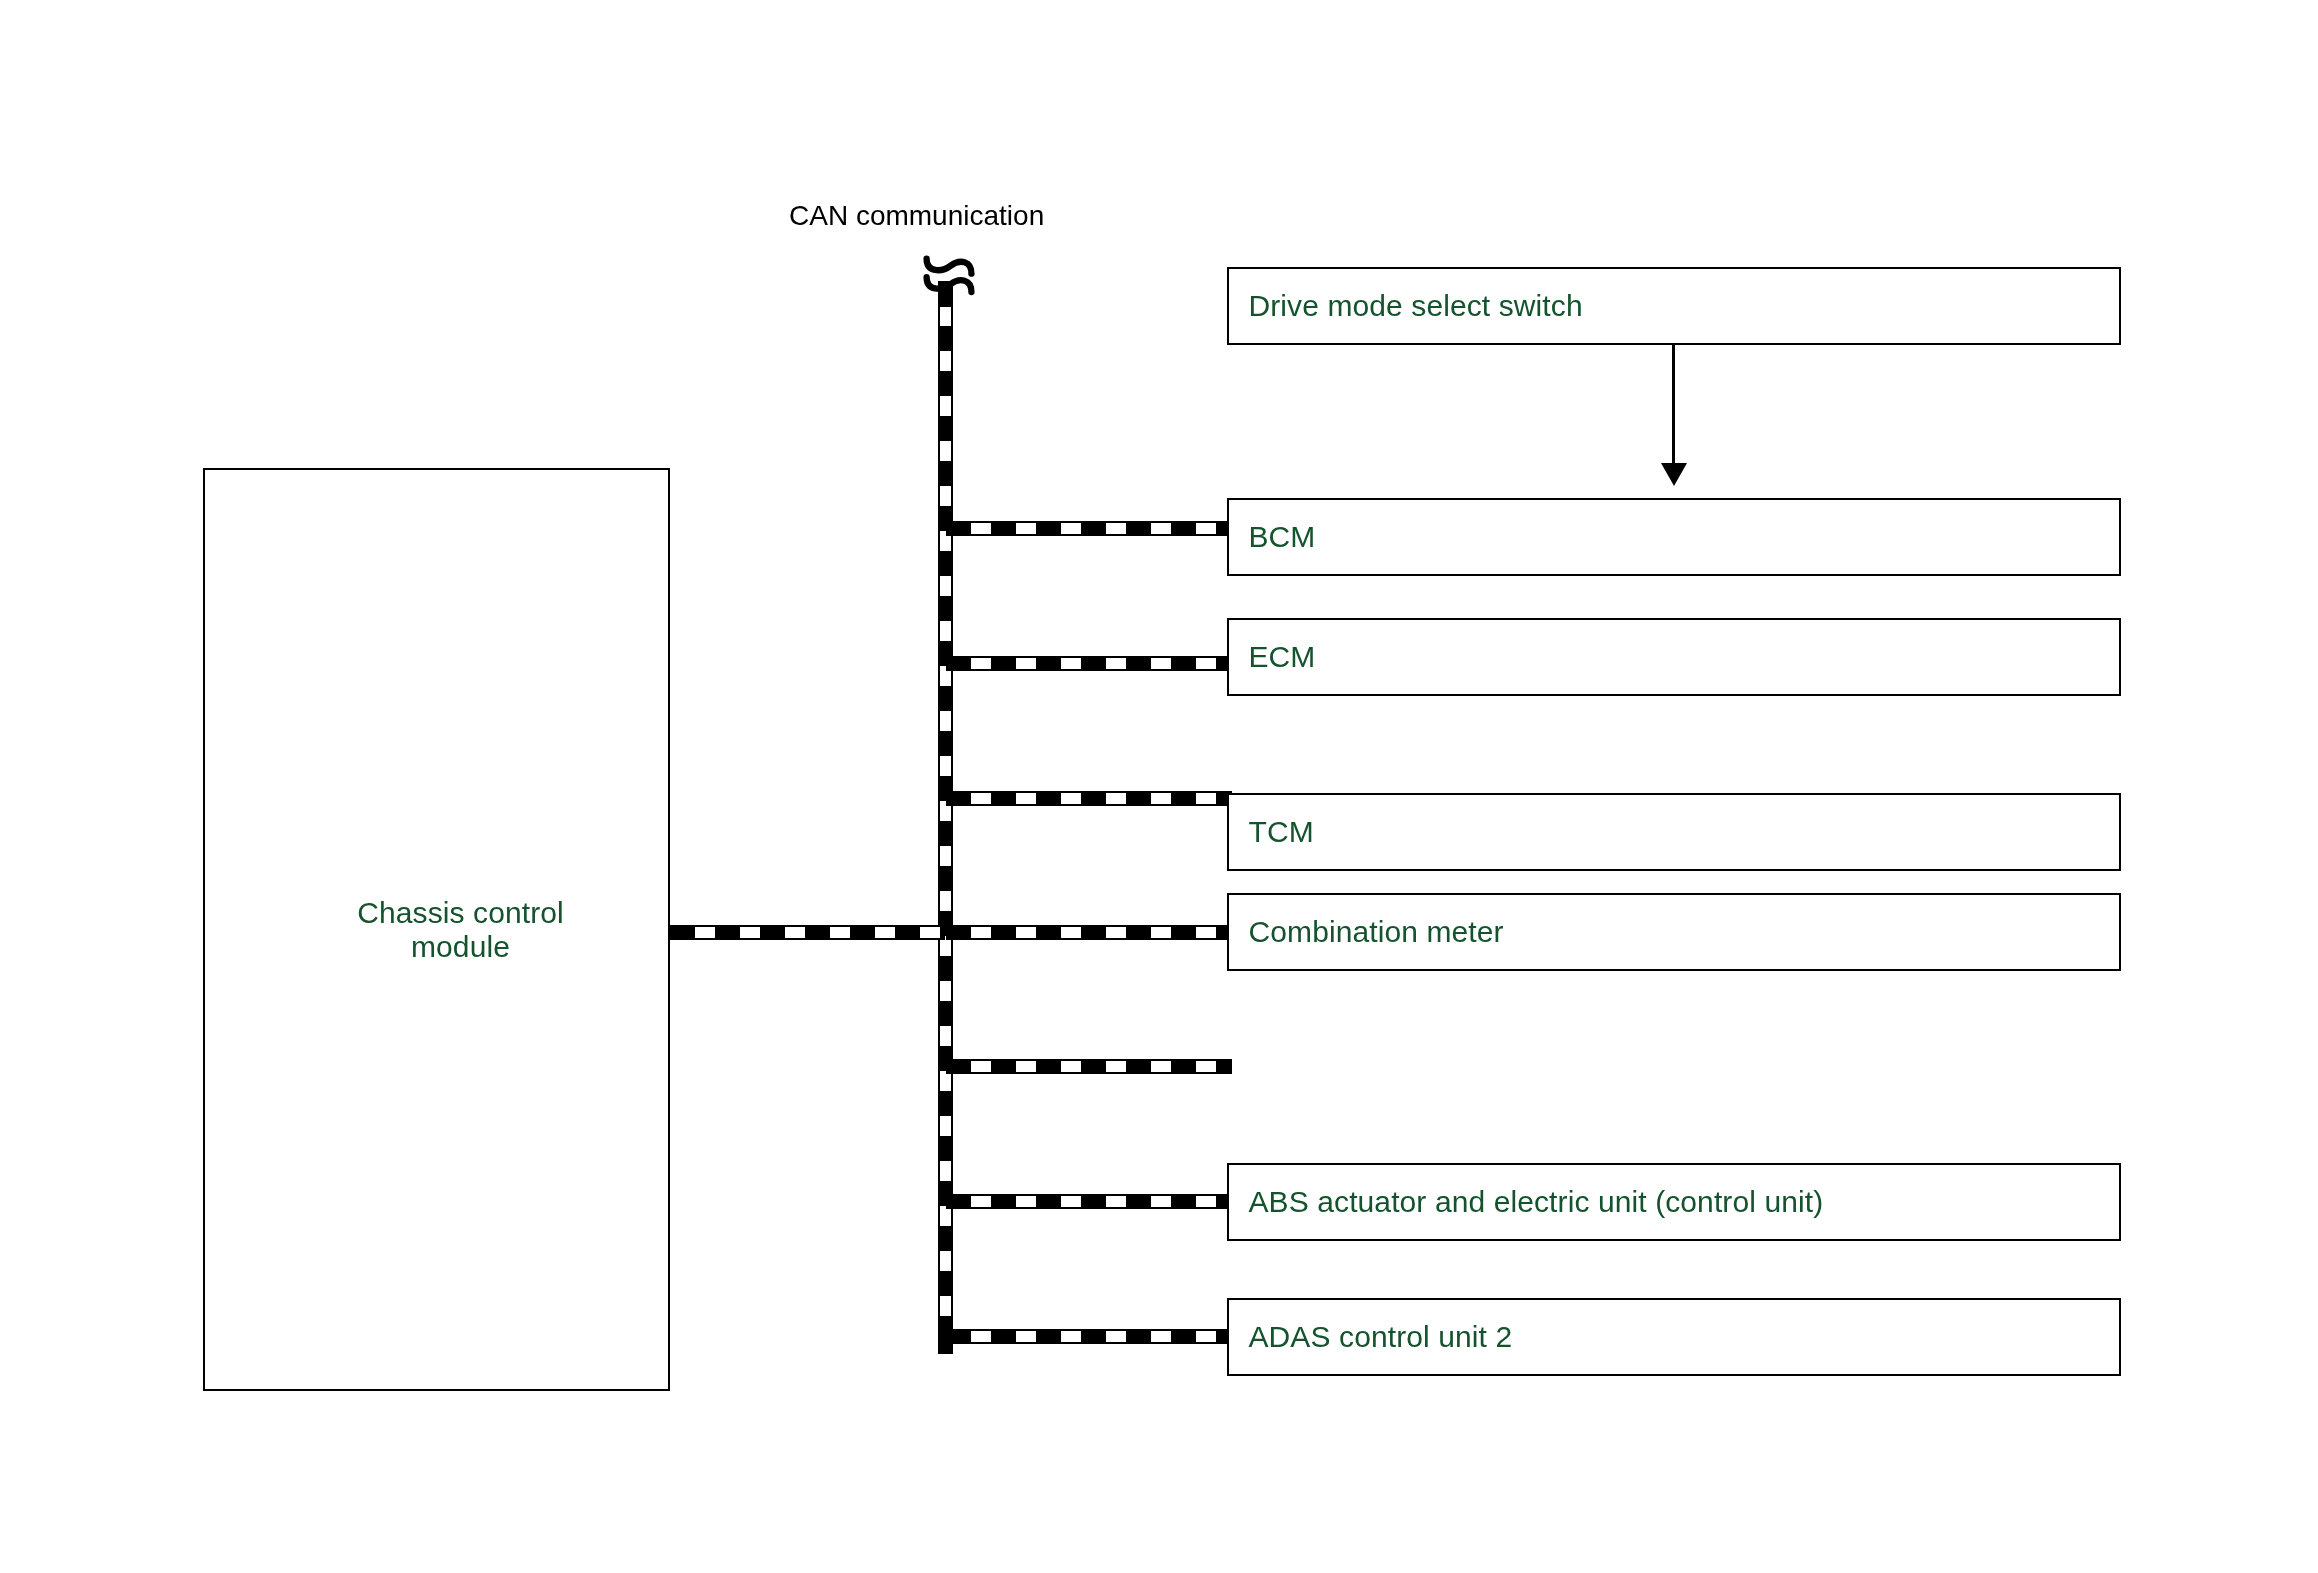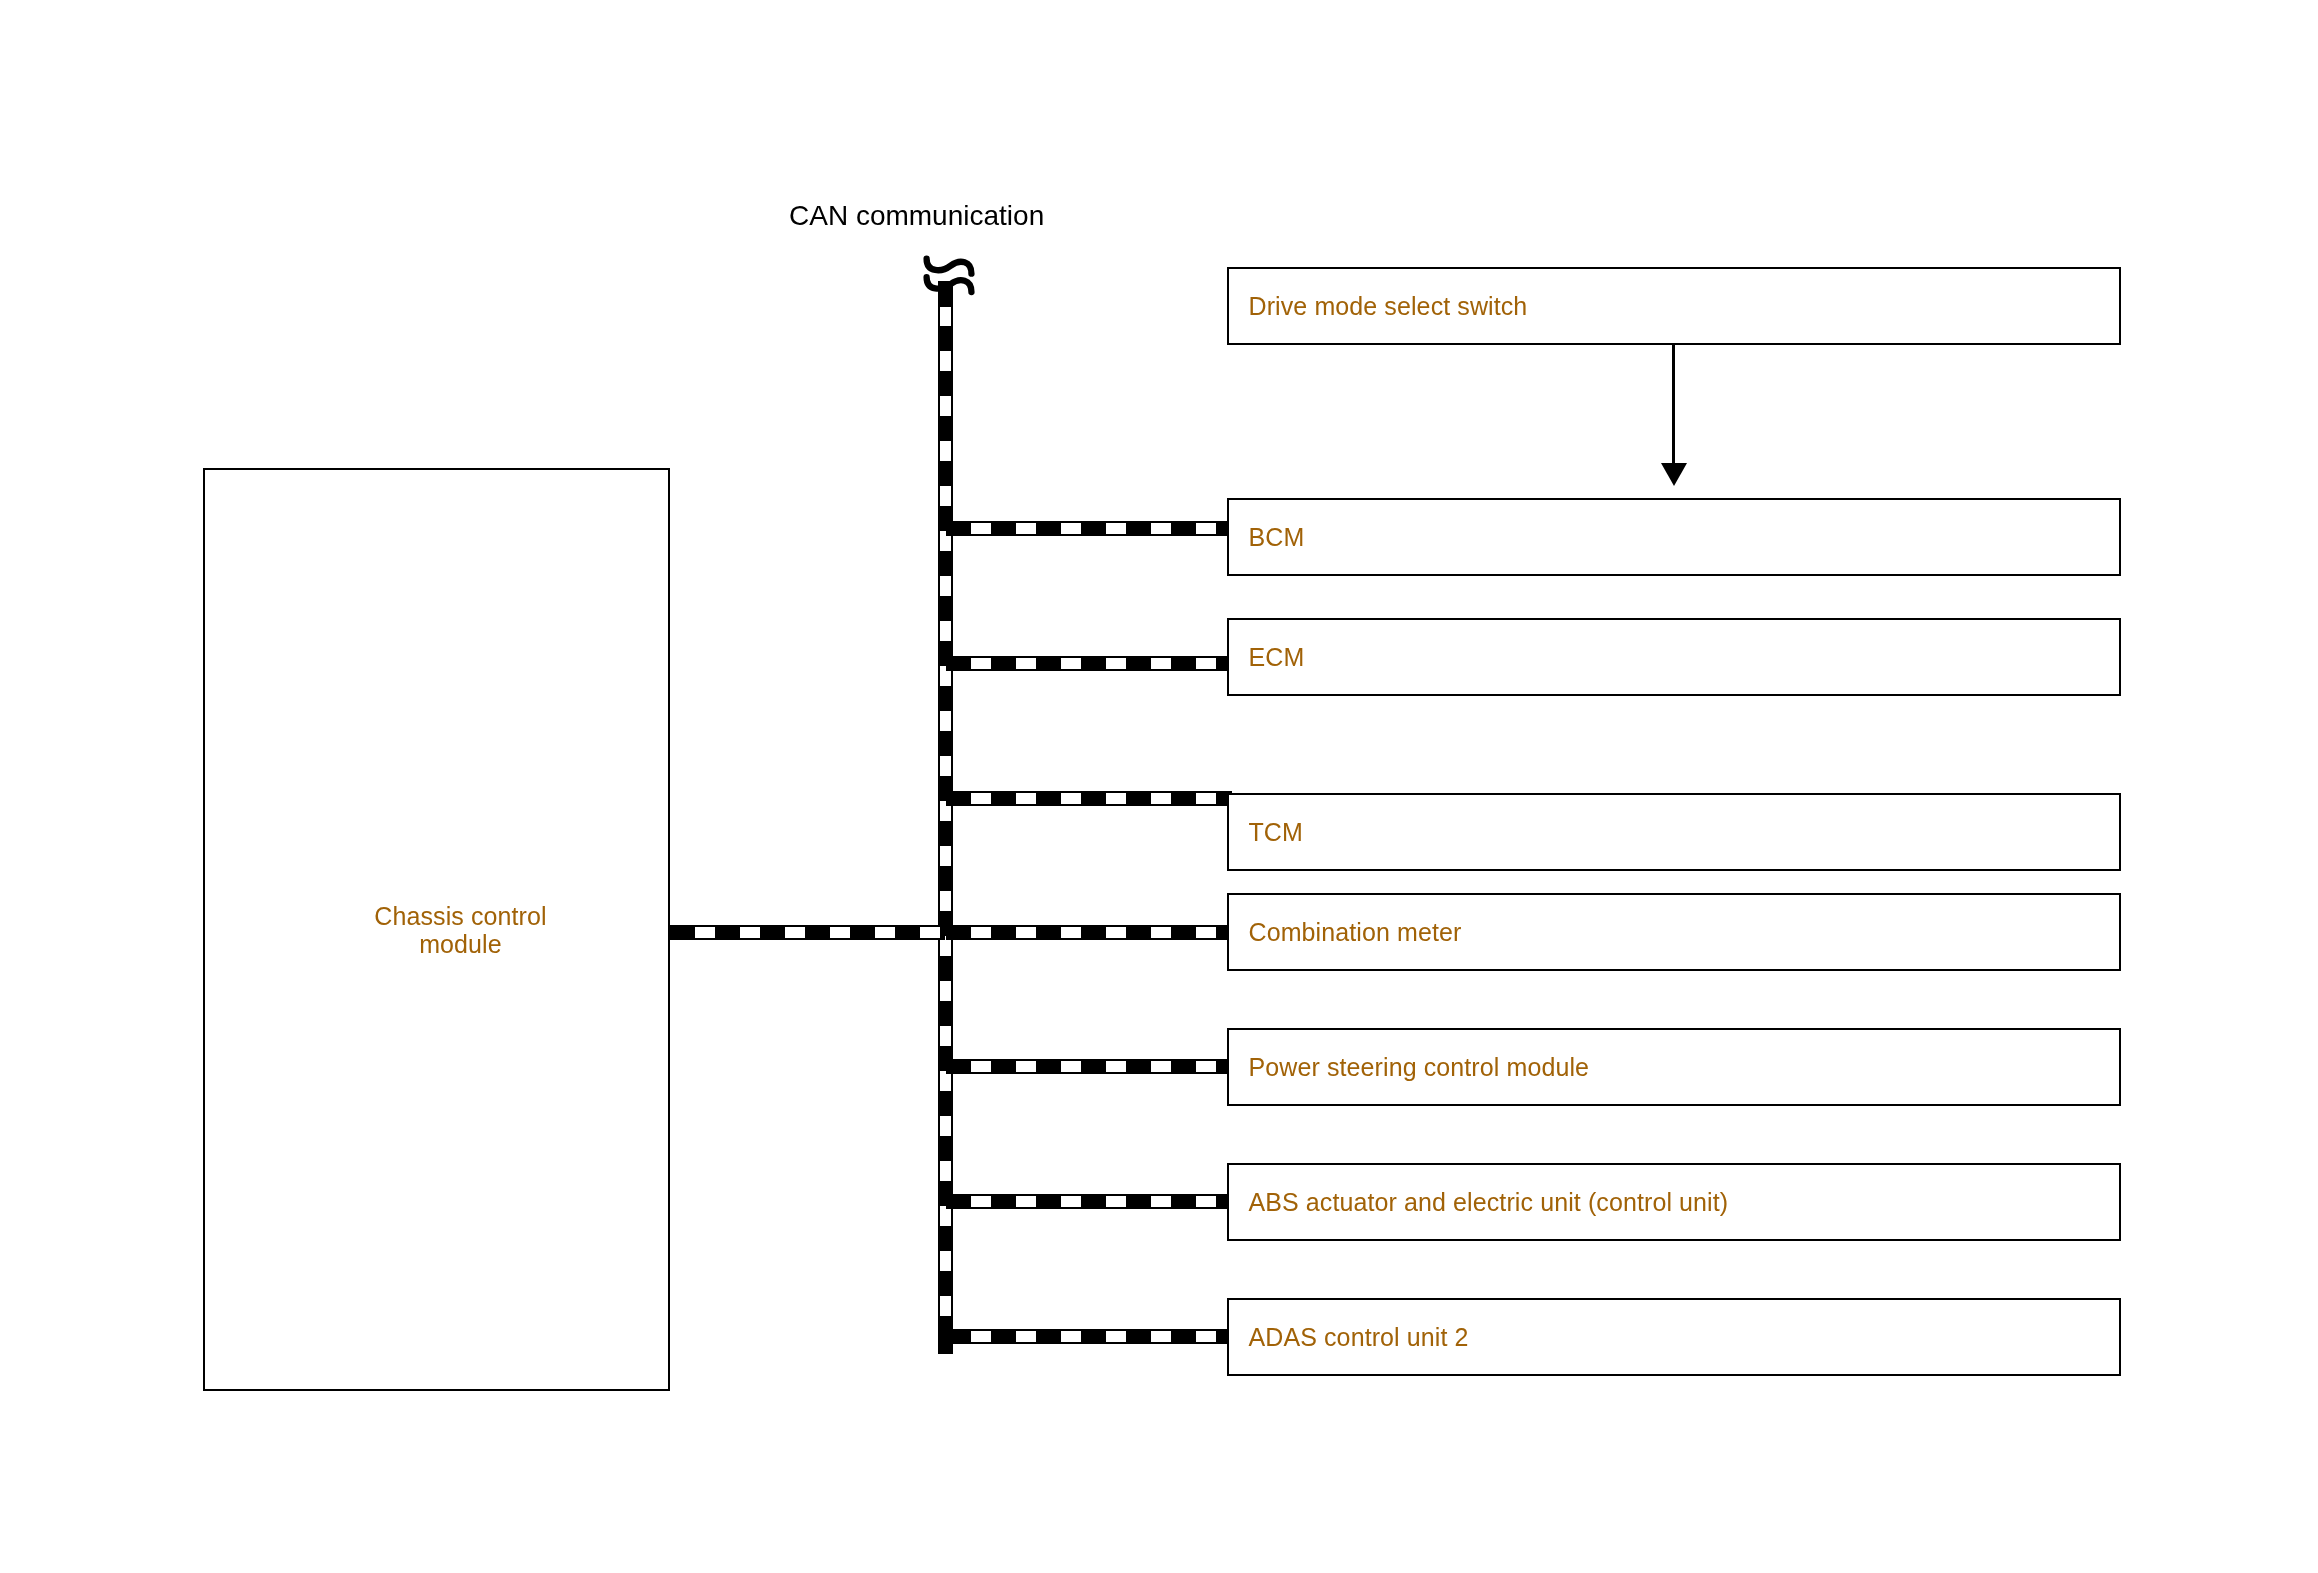--- a/index.html
+++ b/index.html
@@ -27,23 +27,23 @@
   .box {
     position: absolute;
     box-sizing: border-box;
     border: 2.3px solid #000000;
     background: #ffffff;
     display: flex;
     align-items: center;
     z-index: 5;
   }
   .box-label {
-    font-size: 25px;
+    font-size: 30px;
     line-height: 1.12;
-    color: #a16207;
+    color: #14532d;
     white-space: nowrap;
     padding-left: 19.5px;
     letter-spacing: 0.1px;
   }
   .box.centered {
     justify-content: center;
   }
   .box.centered .box-label {
     padding-left: 0;
     text-align: center;
@@ -181,23 +181,20 @@
   </div>
 
   <div class="box" style="left:1227px; top:753px; width:894px; height:78px;margin-top:40px;">
     <div class="box-label">TCM</div>
   </div>
 
   <div class="box" style="left:1227px; top:893px; width:894px; height:78px;">
     <div class="box-label">Combination meter</div>
   </div>
 
-  <div class="box" style="left:1227px; top:1028px; width:894px; height:78px;">
-    <div class="box-label">Power steering control module</div>
-  </div>
 
   <div class="box" style="left:1227px; top:1163px; width:894px; height:78px;">
     <div class="box-label">ABS actuator and electric unit (control unit)</div>
   </div>
 
   <div class="box" style="left:1227px; top:1298px; width:894px; height:78px;">
     <div class="box-label">ADAS control unit 2</div>
   </div>
 
 </div>

